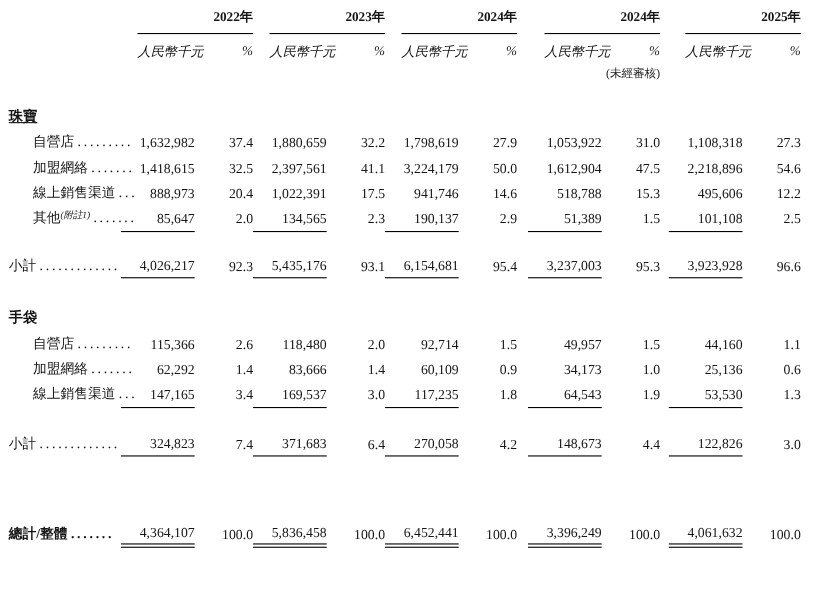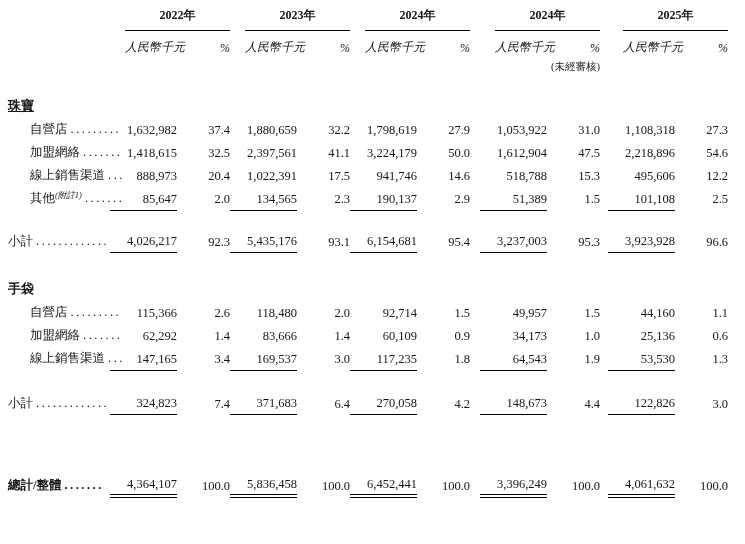--- a/index.html
+++ b/index.html
@@ -10,23 +10,23 @@
   }
   table{
     border-collapse:collapse;table-layout:fixed;
     width:745px;margin-top:5px;
   }
   th,td{padding:0;margin:0;font-weight:normal;vertical-align:bottom;overflow:visible;}
   
   .grp{font-weight:bold;font-size:12px;text-align:center;height:26px;}
   .grp .rule{border-bottom:1.5px solid #000;padding-bottom:5px;margin-left:15px;}
   .yr{font-weight:bold;font-size:12px;text-align:center;height:26px;}
-  .yr .rule{border-bottom:1.5px solid #000;padding-bottom:6px;margin-left:15px;}
+  .yr .rule{border-bottom:1.5px solid #000;padding-bottom:6px;margin-left:15px;text-align:right;}
   .unitc{height:25px;font-style:italic;font-size:12px;}
-  .unitc .flex{display:flex;justify-content:space-between;align-items:flex-end;padding-left:15px;}
+  .unitc .flex{display:flex;justify-content:space-between;align-items:flex-start;padding-left:15px;}
   .unaud{font-size:10.5px;text-align:right;height:18px;white-space:nowrap;}
   
   .sec{font-weight:bold;font-size:13px;padding-left:8px;white-space:nowrap;}
   .lblc{font-size:12.5px;padding-left:8px;white-space:nowrap;}
   .lblc.ind{padding-left:30px;}
   .lblc.b{font-weight:bold;}
   .num,.pct{text-align:right;font-size:12.5px;white-space:nowrap;}
   .num.u{border-bottom:1.4px solid #000;}
   .num.d{border-bottom:4.5px double #000;}
   tr.ur td{padding-bottom:3px;}

